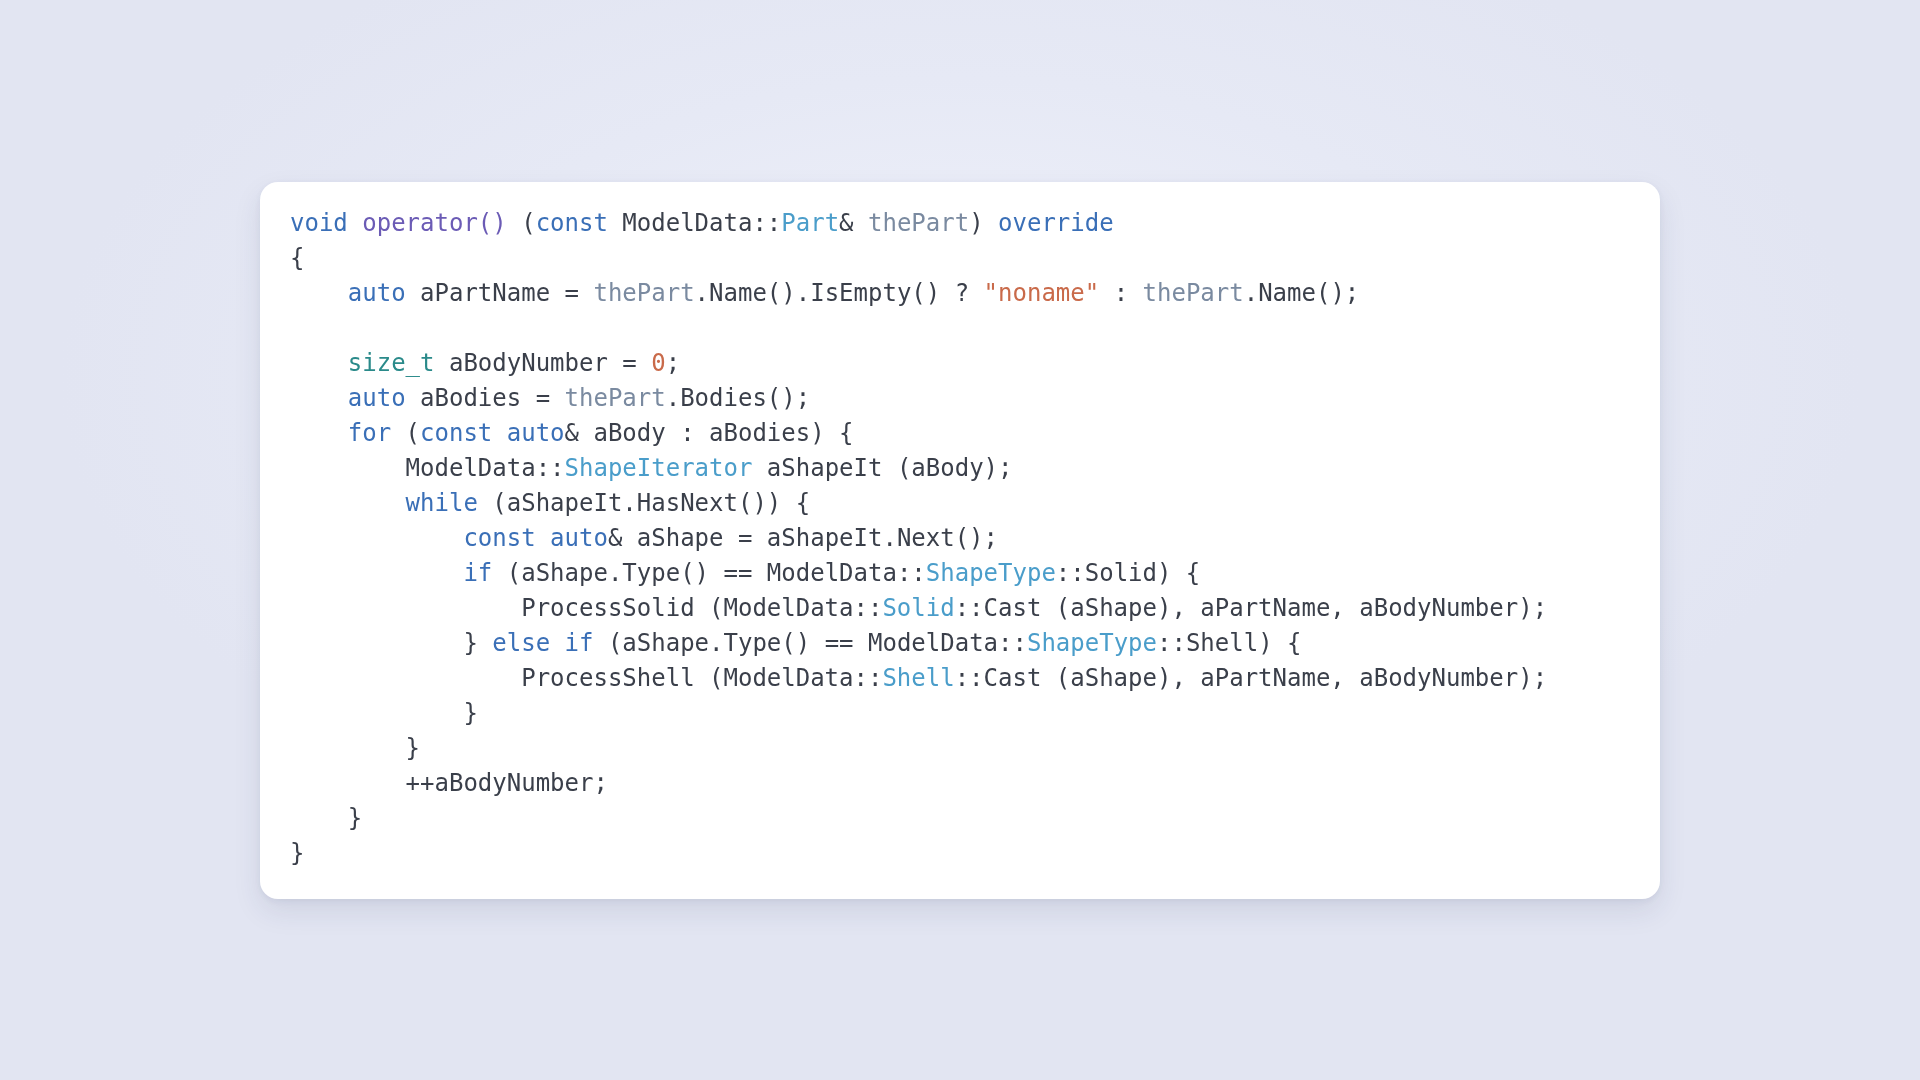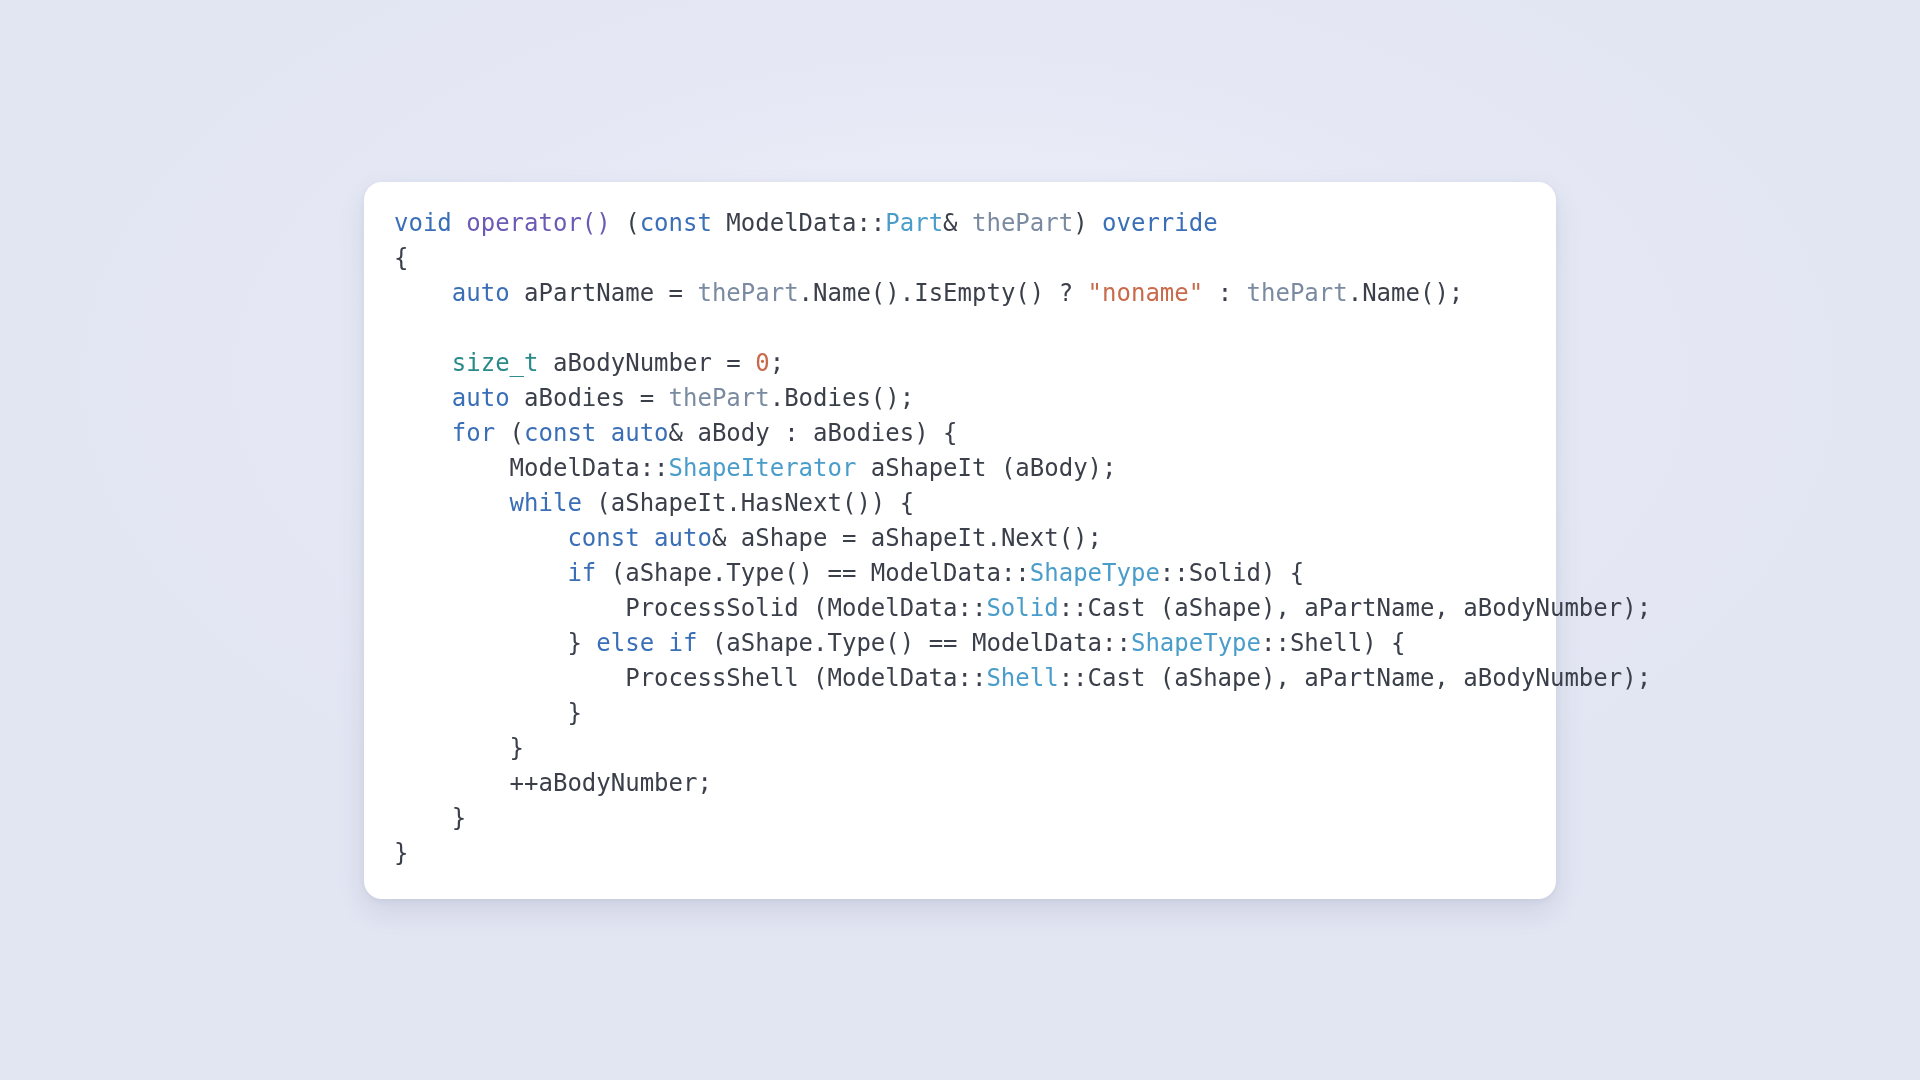--- a/index.html
+++ b/index.html
@@ -10,21 +10,21 @@
     background: #e6e9f5;
     overflow: hidden;
   }
   body {
     background: radial-gradient(ellipse 900px 500px at 50% 35%, #f0f2fb 0%, #e6e9f5 60%, #e2e5f2 100%);
     display: flex;
     align-items: center;
     justify-content: center;
   }
   .card {
-    width: 1192px;
+    width: 1400px;
     background: #ffffff;
     border-radius: 18px;
     box-shadow: 0 12px 28px rgba(40,50,90,0.10), 0 2px 6px rgba(40,50,90,0.06);
     padding: 24px 30px 28px 30px;
     box-sizing: border-box;
   }
   pre.code {
     margin: 0;
     font-family: "Consolas", "Menlo", "DejaVu Sans Mono", monospace;
     font-size: 24px;

